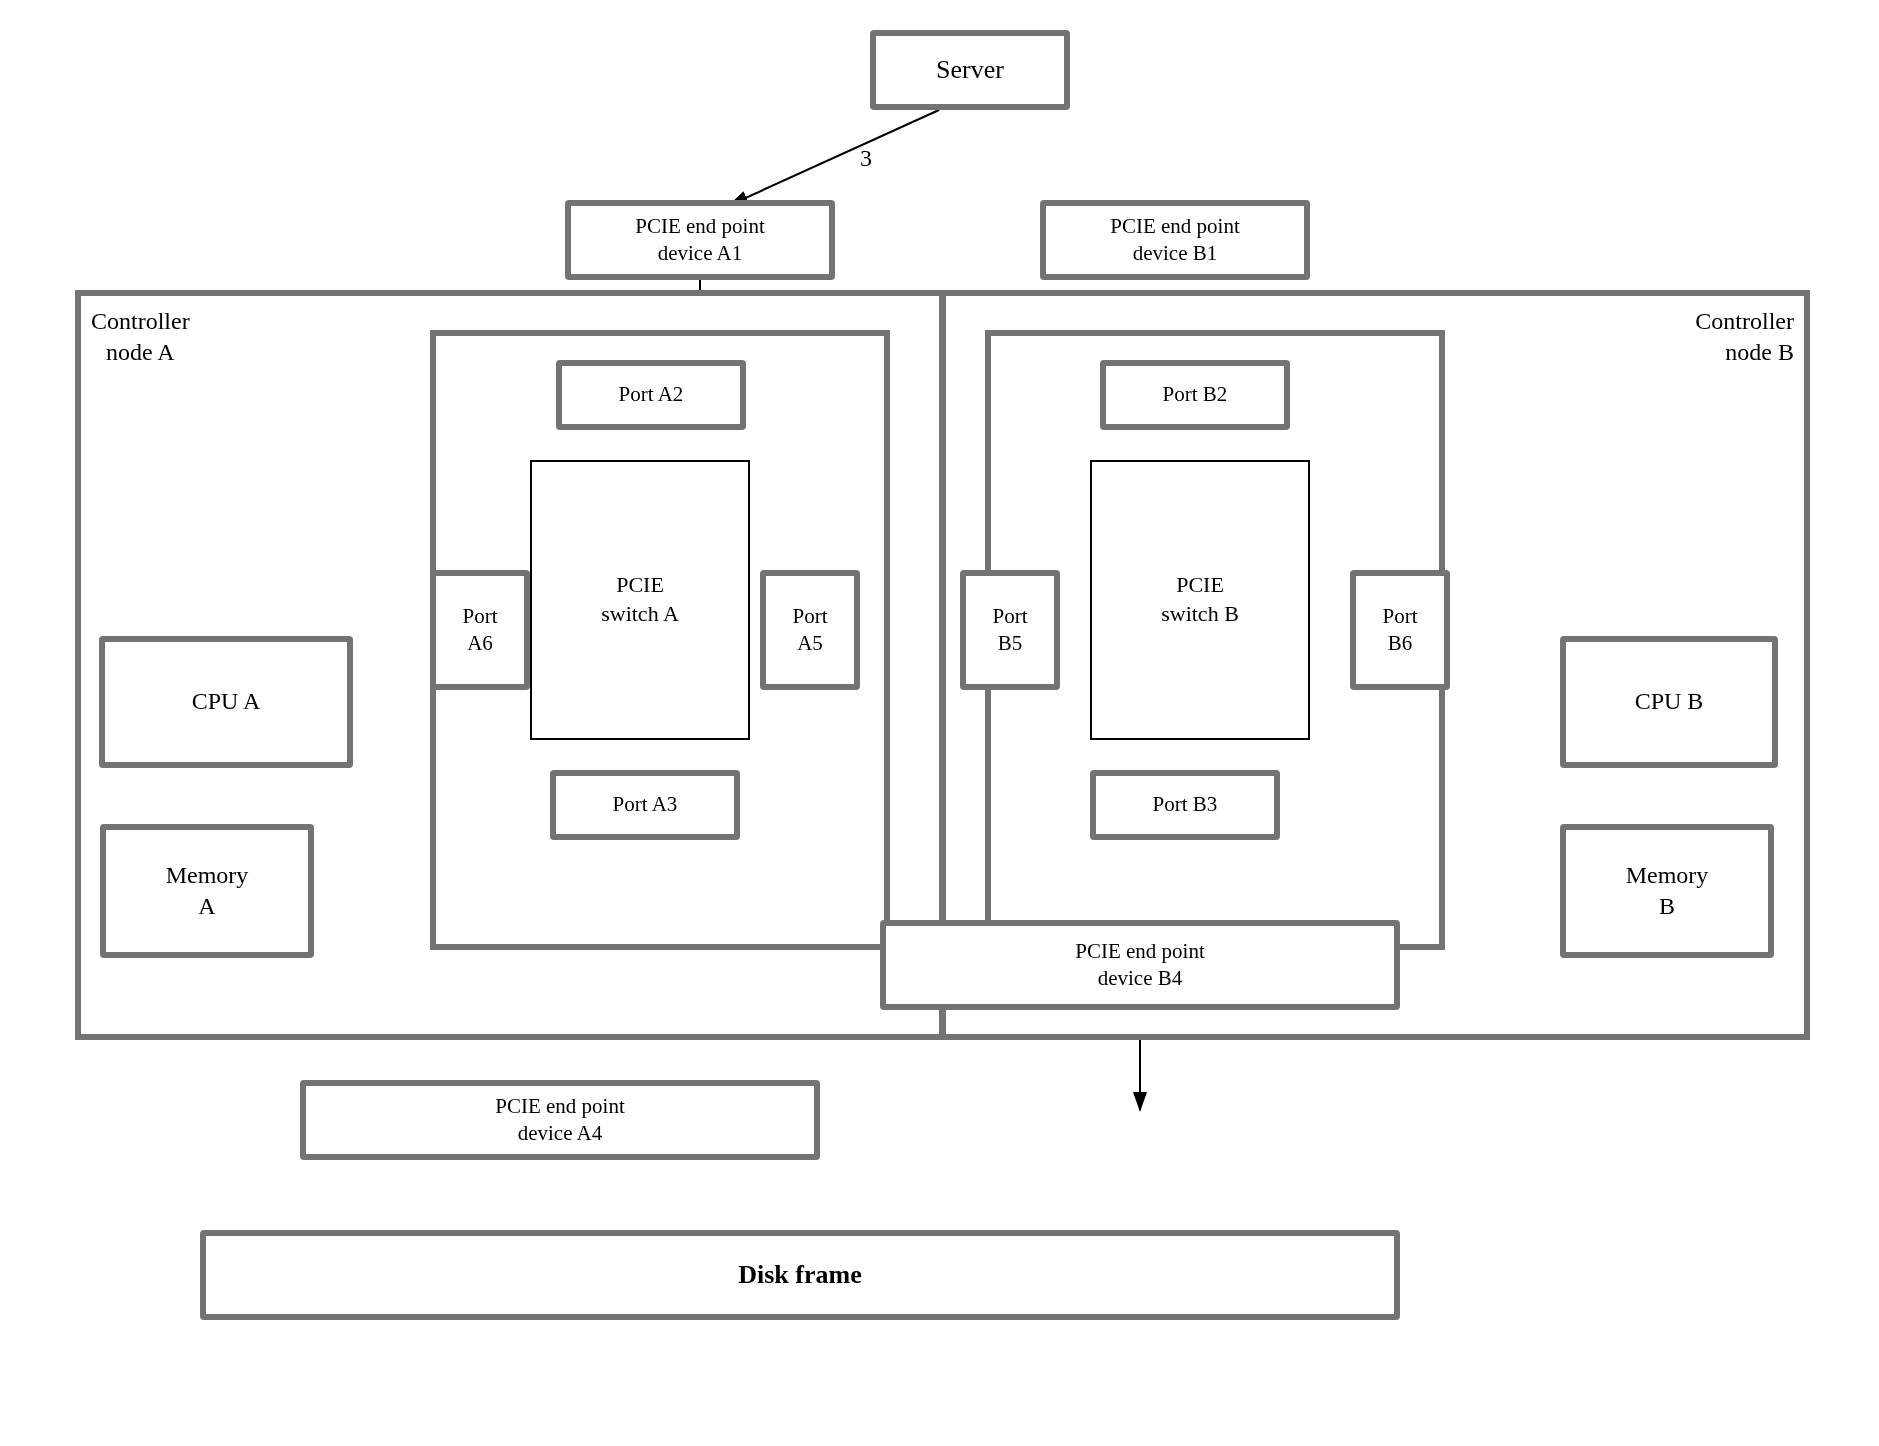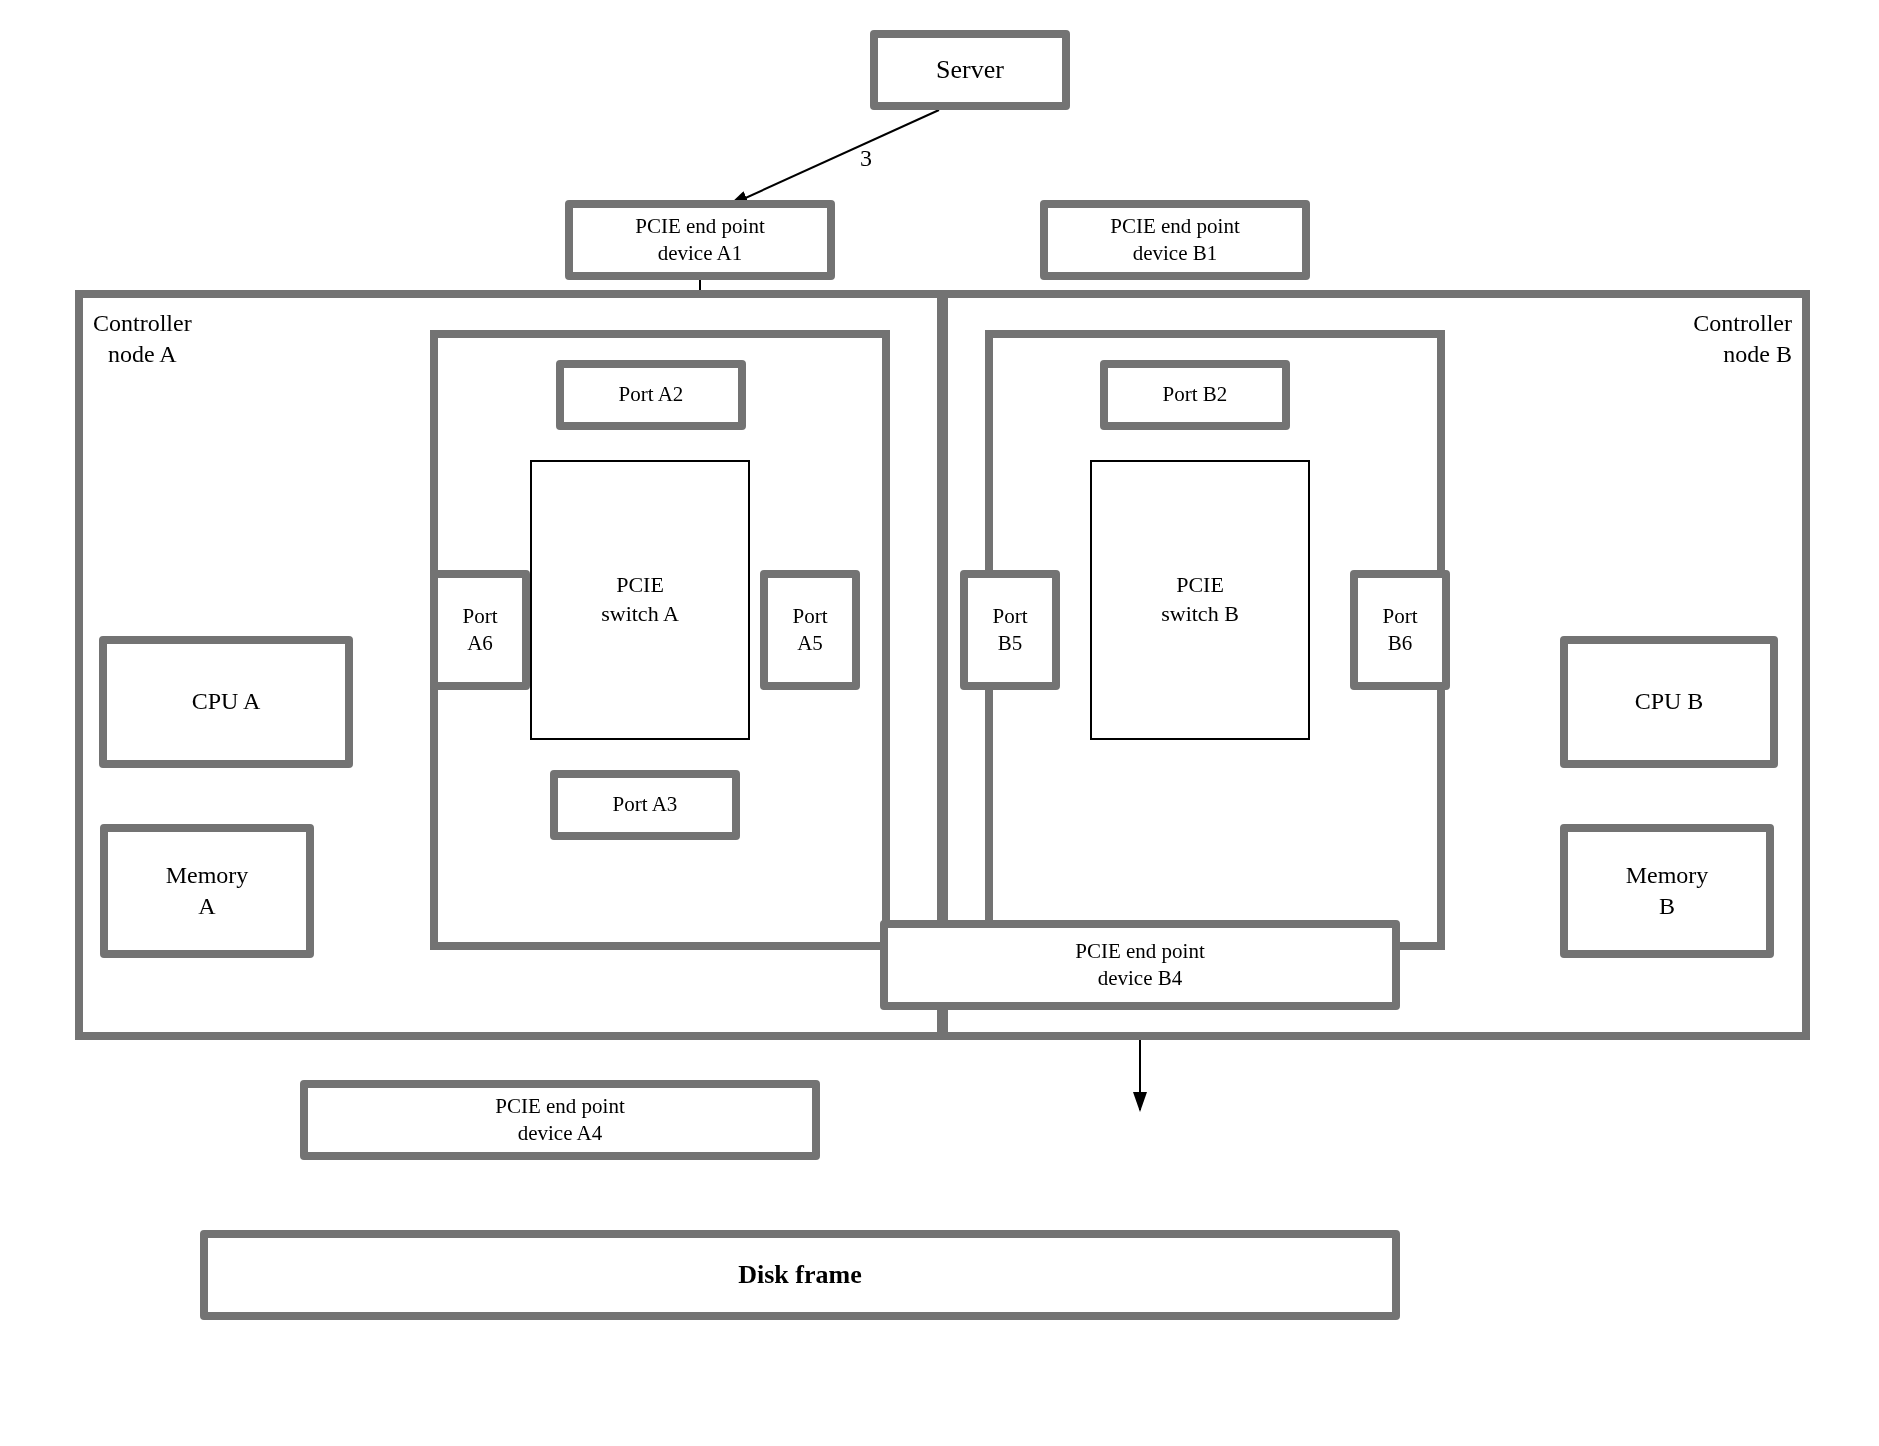--- a/index.html
+++ b/index.html
@@ -12,21 +12,21 @@
       overflow: hidden;
     }
     .diagram-container {
       position: absolute;
       top: 0; left: 0;
       width: 1879px;
       height: 1446px;
     }
     .box {
       position: absolute;
-      border: 8px solid #737373;
+      border: 6px solid #737373;
       background: #fff;
       display: flex;
       align-items: center;
       justify-content: center;
       text-align: center;
       font-size: 22px;
       line-height: 1.3;
     }
     .box-rounded {
       border-radius: 4px;
@@ -144,20 +144,23 @@
 
   <div class="box box-rounded" style="left:1100px; top:360px; width:190px; height:70px; font-size:21px;">
     <span>Port B2</span>
   </div>
 
   <div class="box" style="left:1090px; top:460px; width:220px; height:280px; font-size:22px; border:2px solid #000;">
     <span style="white-space:pre-line;">PCIE
 switch B</span>
   </div>
 
+  <div class="box box-rounded" style="left:1090px; top:770px; width:190px; height:70px; font-size:21px;">
+    <span>Port B3</span>
+  </div>
 
   <div class="box box-rounded" style="left:960px; top:570px; width:100px; height:120px; font-size:21px;">
     <span style="white-space:pre-line;">Port
 B5</span>
   </div>
 
   <div class="box box-rounded" style="left:1350px; top:570px; width:100px; height:120px; font-size:21px;">
     <span style="white-space:pre-line;">Port
 B6</span>
   </div>

